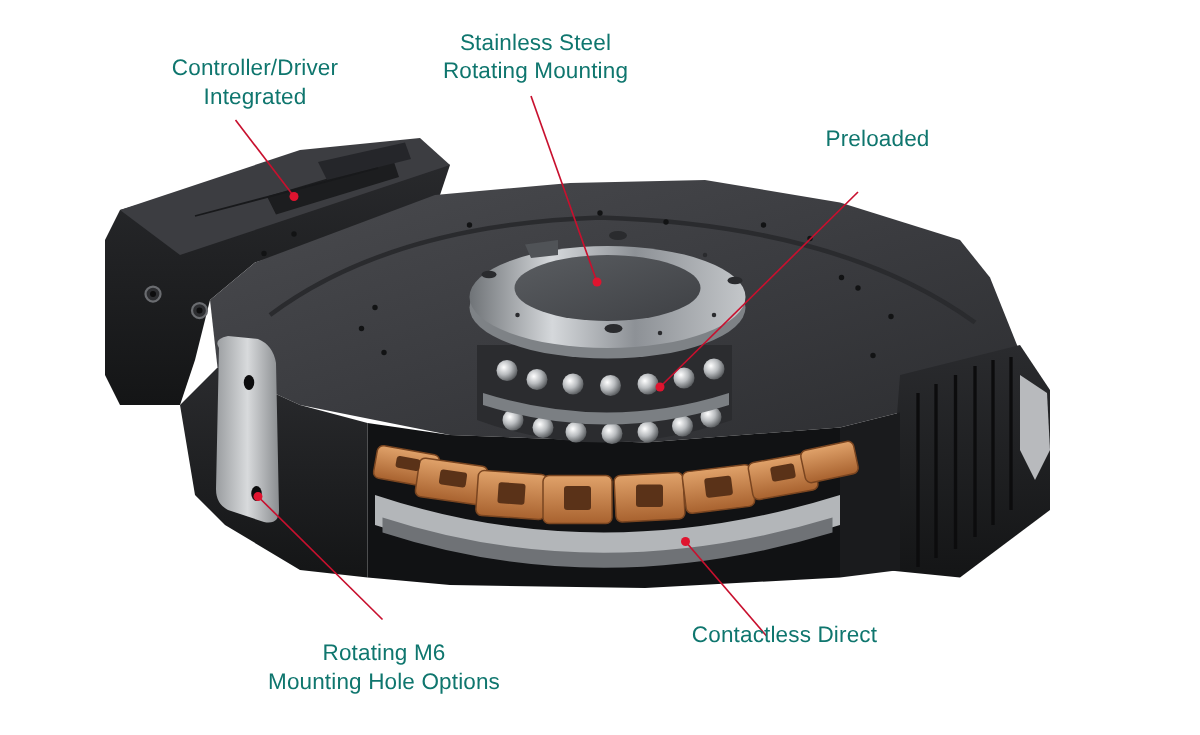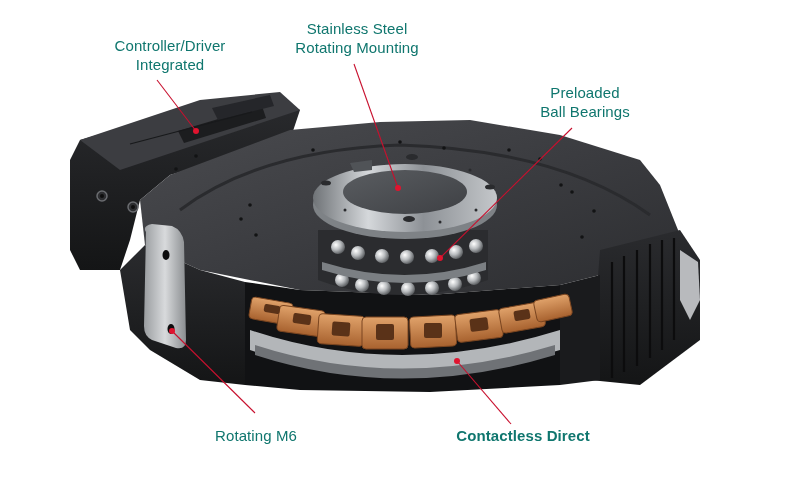--- a/index.html
+++ b/index.html
@@ -203,21 +203,21 @@
   <div class="label" style="left:170px; top:36px;">
     <span>Controller/Driver</span>
     <span>Integrated</span>
   </div>
   <div class="label" style="left:357px; top:19px;">
     <span>Stainless Steel</span>
     <span>Rotating Mounting</span>
   </div>
   <div class="label" style="left:585px; top:83px;">
     <span>Preloaded</span>
-    <span>Ball Bearings</span>
   </div>
   <div class="label" style="left:256px; top:426px;">
     <span>Rotating M6</span>
-  </div>
-  <div class="label" style="left:523px; top:426px;font-weight:bold;">
+    <span>Mounting Hole Options</span>
+  </div>
+  <div class="label" style="left:523px; top:414px;">
     <span>Contactless Direct</span>
   </div>
 </div>
 
 </body></html>

